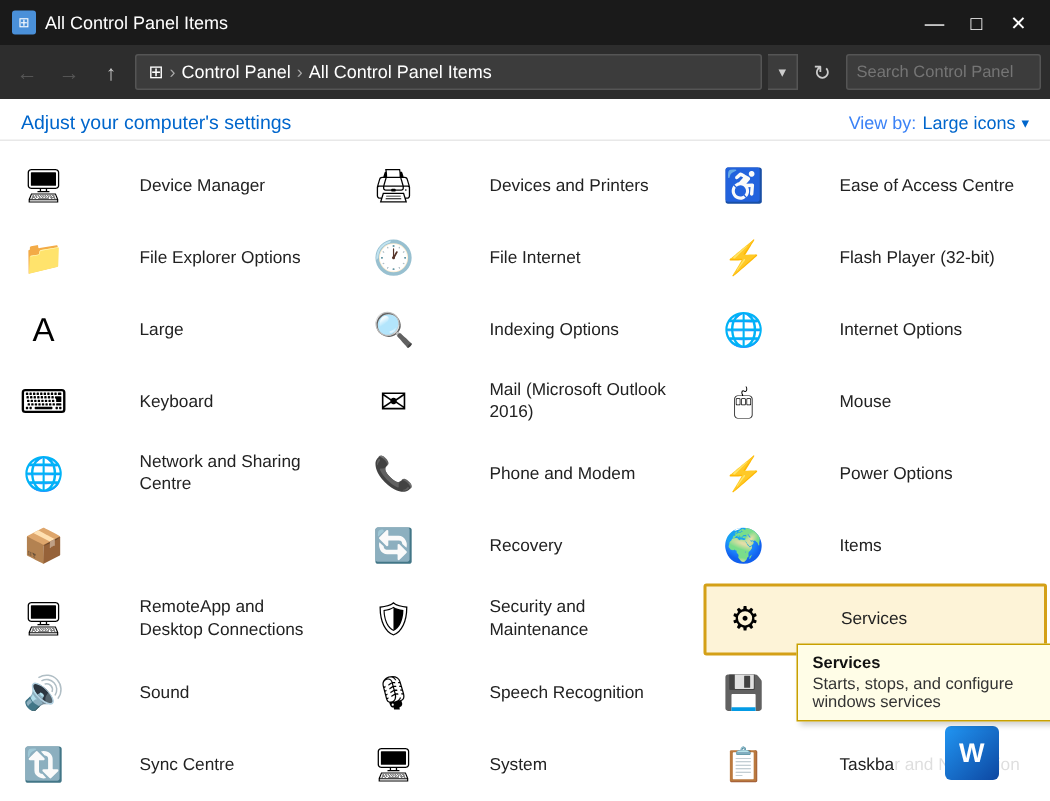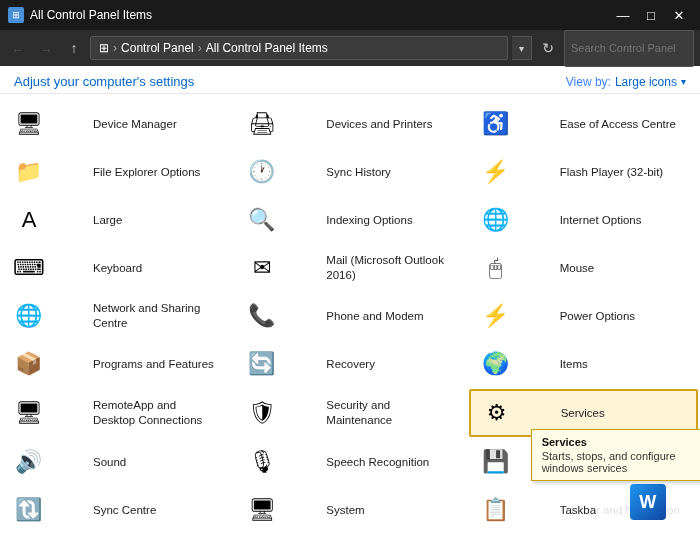--- a/index.html
+++ b/index.html
@@ -94,21 +94,21 @@
       width: 24px; height: 24px;
       background: transparent;
       border: none;
       color: #ccc;
       font-size: 14px;
       cursor: pointer;
       display: flex; align-items: center; justify-content: center;
     }
     .search-box {
       width: 130px;
-      height: 37px;
+      height: 24px;
       background: #3c3c3c;
       border: 1px solid #555;
       display: flex;
       align-items: center;
       padding: 0 6px;
       gap: 4px;
       border-radius: 2px;
     }
     .search-box input {
       background: transparent;
@@ -292,21 +292,21 @@
       <div class="grid-item">
         <div class="item-icon">♿</div>
         <div class="item-label">Ease of Access Centre</div>
       </div>
       <div class="grid-item">
         <div class="item-icon">📁</div>
         <div class="item-label">File Explorer Options</div>
       </div>
       <div class="grid-item">
         <div class="item-icon">🕐</div>
-        <div class="item-label">Sync History</div>
+        <div class="item-label">File Internet</div>
       </div>
       <div class="grid-item">
         <div class="item-icon">⚡</div>
         <div class="item-label">Flash Player (32-bit)</div>
       </div>
       <div class="grid-item">
         <div class="item-icon">A</div>
         <div class="item-label">Large</div>
       </div>
       <div class="grid-item">
@@ -336,21 +336,20 @@
       <div class="grid-item">
         <div class="item-icon">📞</div>
         <div class="item-label">Phone and Modem</div>
       </div>
       <div class="grid-item">
         <div class="item-icon">⚡</div>
         <div class="item-label">Power Options</div>
       </div>
       <div class="grid-item">
         <div class="item-icon">📦</div>
-        <div class="item-label">Programs and Features</div>
       </div>
       <div class="grid-item">
         <div class="item-icon">🔄</div>
         <div class="item-label">Recovery</div>
       </div>
       <div class="grid-item">
         <div class="item-icon">🌍</div>
         <div class="item-label">Items</div>
       </div>
       <div class="grid-item">

